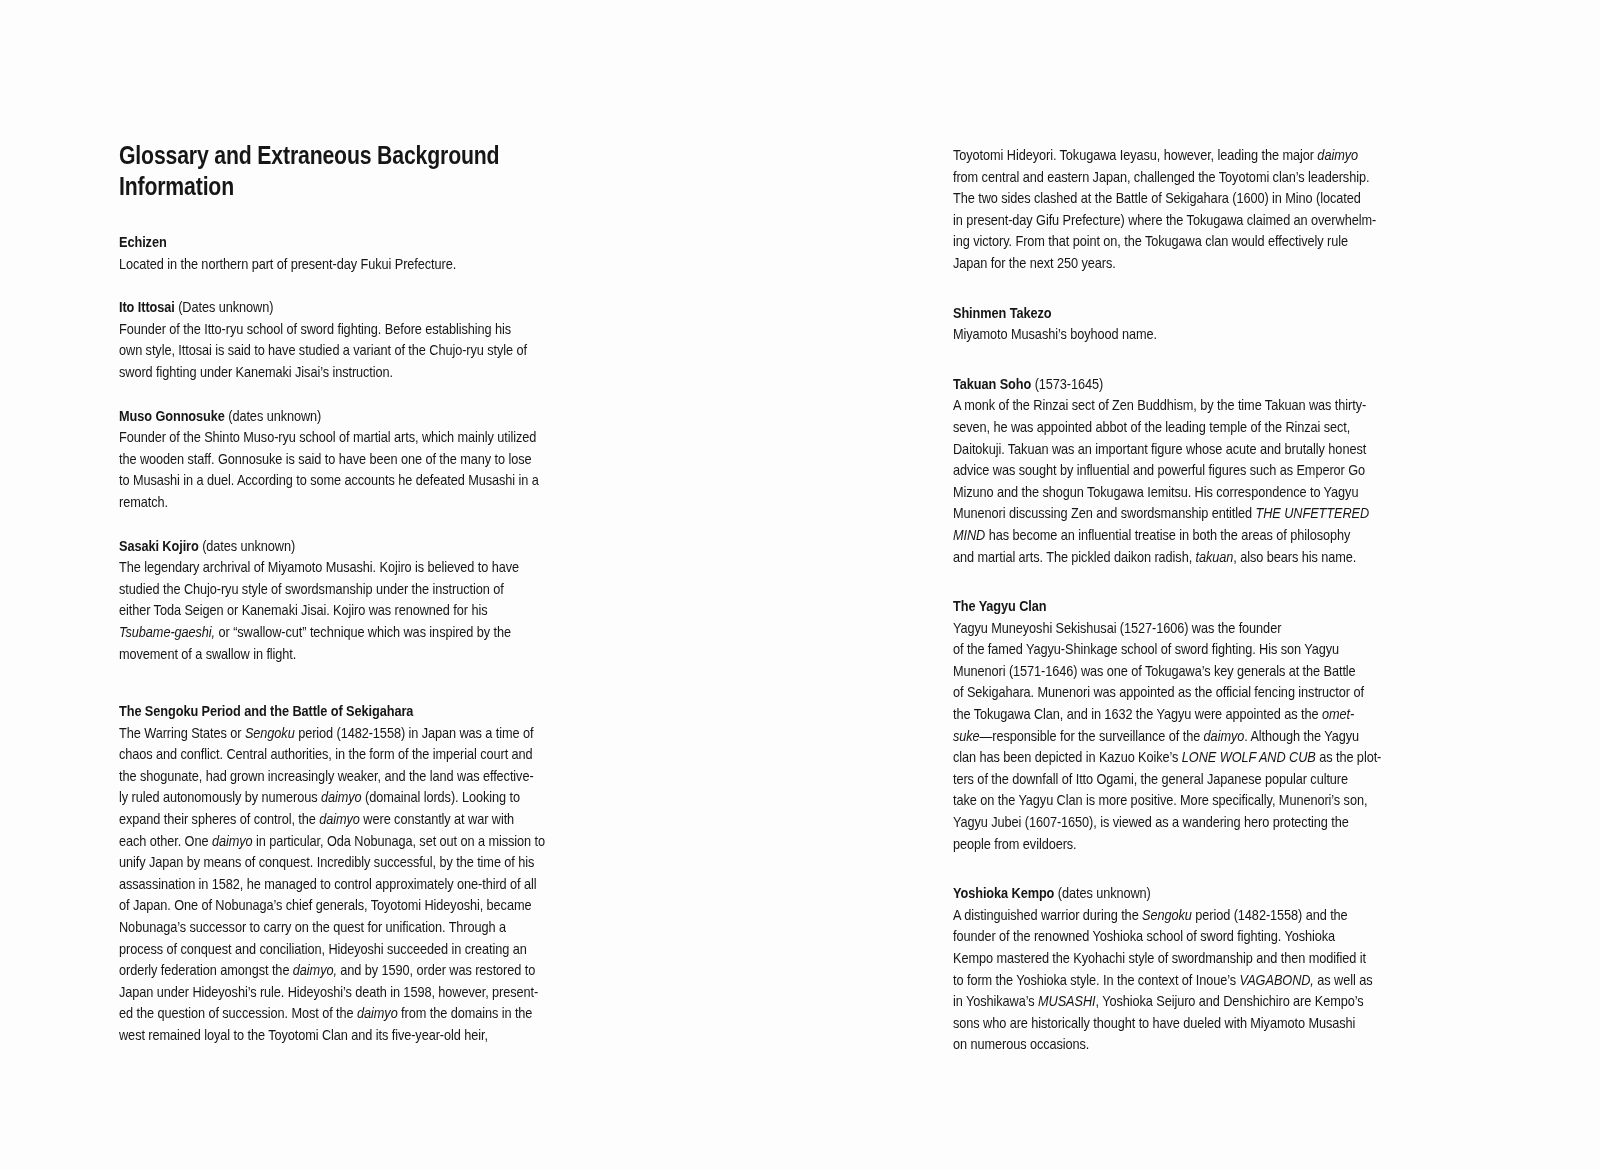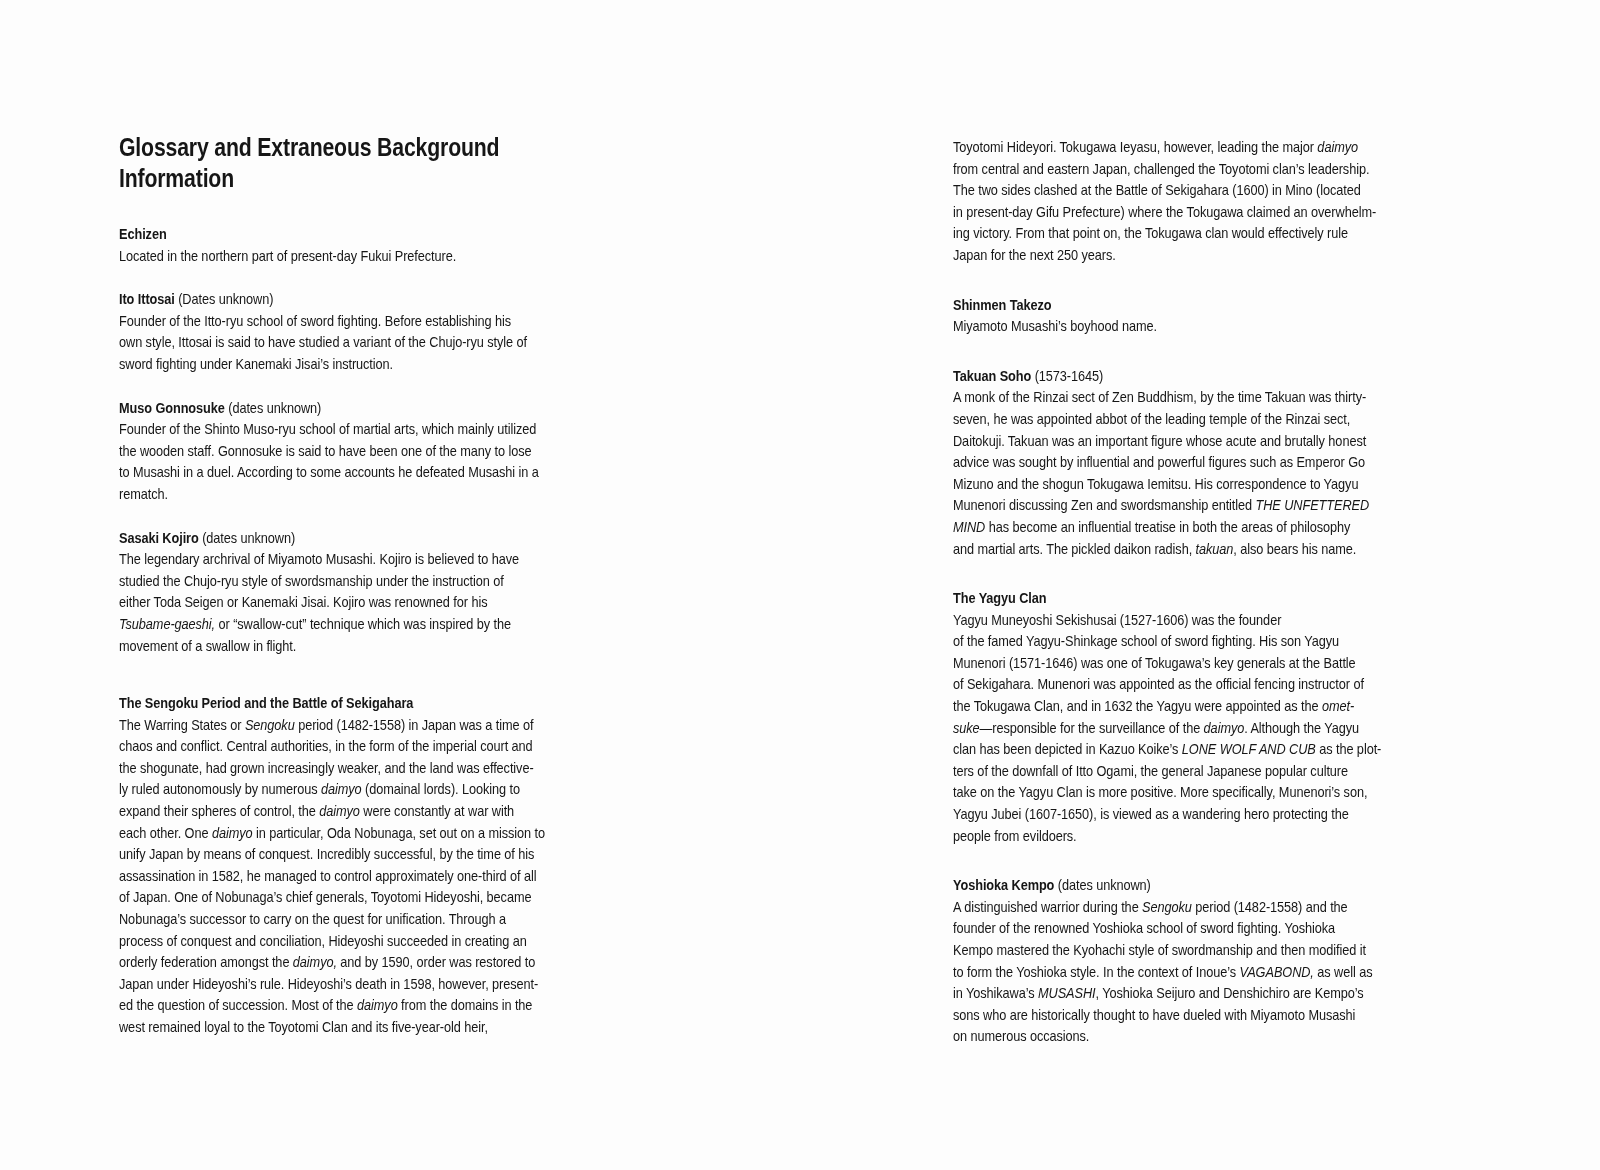--- a/index.html
+++ b/index.html
@@ -4,21 +4,21 @@
 <style>
   html, body { margin: 0; padding: 0; }
   body {
     width: 1600px; height: 1170px;
     background: #fdfdfd;
     font-family: "Liberation Sans", "DejaVu Sans", sans-serif;
     color: #161616;
     position: relative;
     overflow: hidden;
   }
-  .page { position: absolute; inset: 0; }
+  .page { position: absolute; inset: 0; margin-top: 8px; }
   .col {
     position: absolute;
     transform: scaleX(0.85);
     transform-origin: 0 0;
     width: 620px;
   }
   .col-left  { left: 119px; top: 132px; }
   .col-right { left: 953px; top: 136px; }
   .page-title {
     font-size: 25px;

